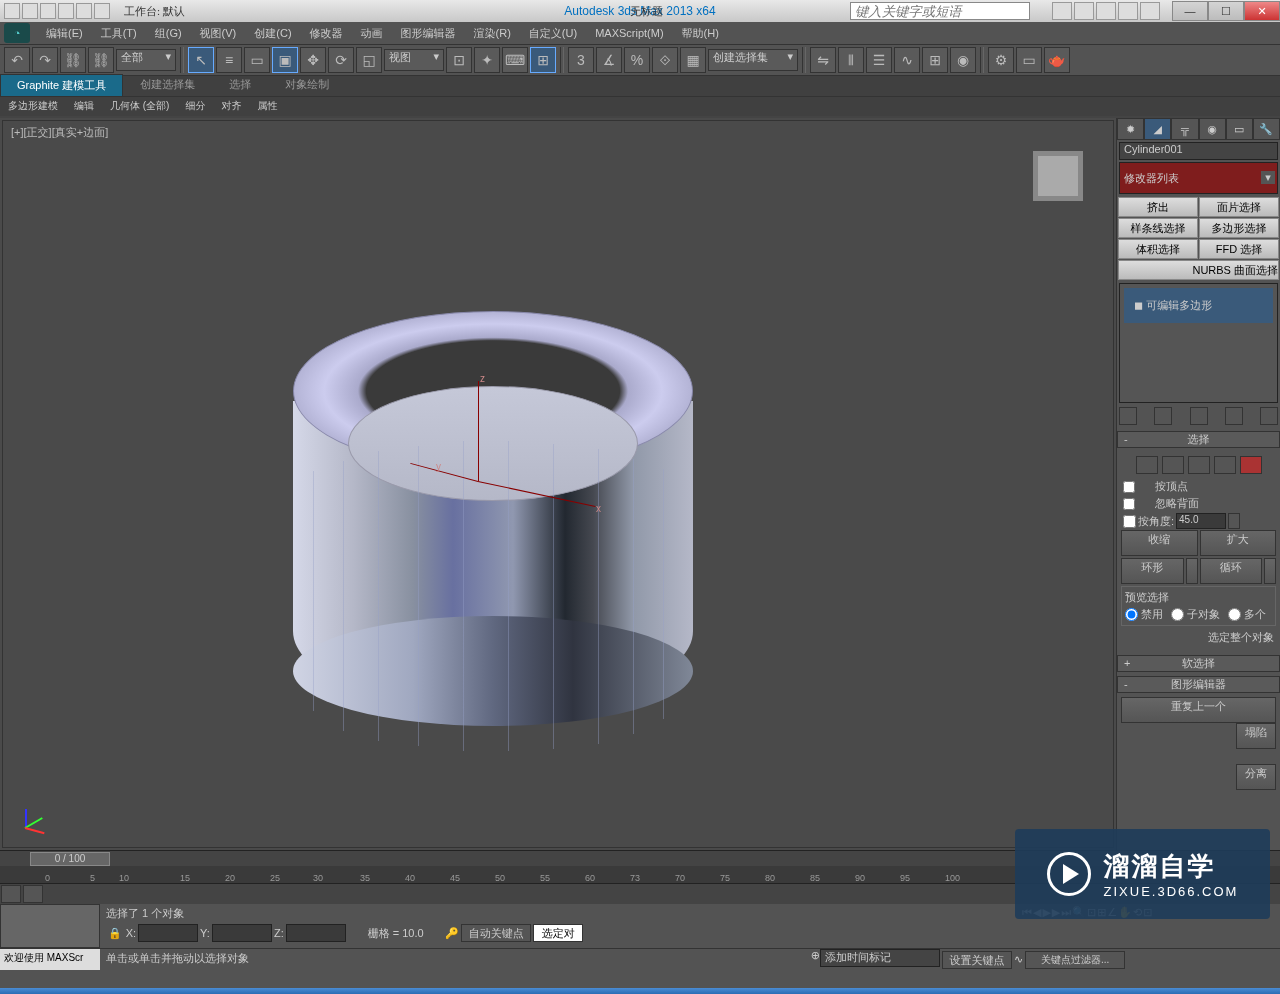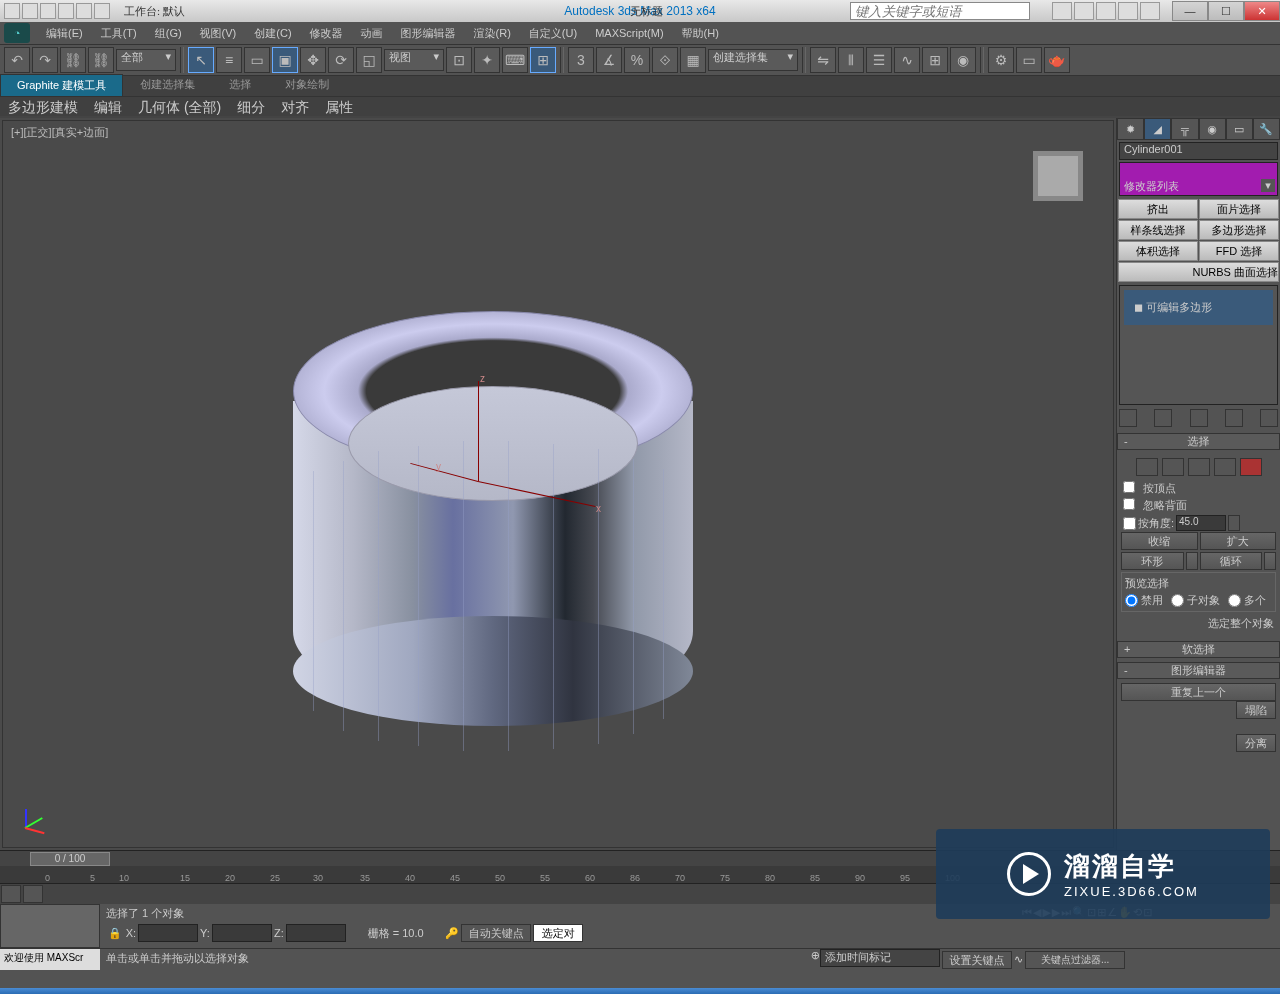--- a/index.html
+++ b/index.html
@@ -30,21 +30,21 @@
 .tb-btn.active { background: #3a5a7a; border-color: #6af; }
 .tb-sep { width: 4px; height: 26px; border-left: 1px solid #333; border-right: 1px solid #666; margin: 0 2px; }
 .tb-dropdown { height: 22px; background: #5a5a5a; border: 1px solid #333; padding: 0 18px 0 4px; color: #ccc; position: relative; }
 .tb-dropdown::after { content: "▾"; position: absolute; right: 4px; }
 
 
 .ribbon-tabs { height: 20px; background: #404040; display: flex; align-items: flex-end; }
 .ribbon-tab { padding: 3px 16px; color: #999; border: 1px solid transparent; font-size: 11px; }
 .ribbon-tab.active { background: #1a6a8a; color: #fff; border: 1px solid #333; border-bottom: none; }
 .ribbon-panel { height: 20px; background: #404040; display: flex; border-top: 1px solid #333; }
-.ribbon-sub { padding: 2px 8px; color: #ccc; font-size: 14px; text-align: right; }
+.ribbon-sub { padding: 2px 8px; color: #ccc; font-size: 10px; text-align: right; }
 
 
 .viewport-container { position: absolute; top: 118px; left: 0; right: 164px; bottom: 144px; background: #4a4a4a; }
 .viewport { position: absolute; inset: 2px; background: #4a4a4a; border: 1px solid #333; }
 .viewport-label { position: absolute; top: 4px; left: 8px; color: #bbb; font-size: 11px; }
 .viewcube-area { position: absolute; top: 20px; right: 20px; width: 70px; height: 70px; }
 .viewcube { width: 50px; height: 50px; margin: 10px auto; background: #888; transform: rotate(0deg); position: relative; }
 .viewcube::before { content: ""; position: absolute; inset: 5px; background: #aaa; }
 .gizmo { position: absolute; bottom: 10px; left: 14px; width: 40px; height: 40px; }
 .gizmo .axis-z { position: absolute; bottom: 8px; left: 8px; width: 2px; height: 20px; background: #33f; }
@@ -68,64 +68,64 @@
 .obj-gizmo .gy { width: 70px; height: 1px; transform: rotate(195deg); transform-origin: left; }
 .obj-gizmo .gzz { width: 1px; height: 100px; top: -100px; }
 .obj-gizmo .lbl { position: absolute; color: #c88; font-size: 10px; }
 
 
 .cmd-panel { position: absolute; top: 118px; right: 0; width: 164px; bottom: 144px; background: #535353; border-left: 1px solid #333; overflow: hidden; }
 .cmd-tabs { display: flex; height: 22px; background: #444; }
 .cmd-tab { flex: 1; border: 1px solid #333; background: #555; display: flex; align-items: center; justify-content: center; }
 .cmd-tab.active { background: #3a5a7a; }
 .cmd-name-field { margin: 2px; height: 18px; background: #444; border: 1px solid #222; padding: 0 4px; color: #ccc; }
-.cmd-mod-list { margin: 2px; height: 18px; background: #a21caf; border: 1px solid #222; padding: 16px 4px; position: relative; }
+.cmd-mod-list { margin: 2px; height: 32px; background: #7f1d1d; border: 1px solid #222; padding: 8px 4px; position: relative; }
 .cmd-mod-list::after { content: "▾"; position: absolute; right: 2px; background: #555; width: 14px; text-align: center; }
 .cmd-btn-grid { display: grid; grid-template-columns: 1fr 1fr; gap: 1px; padding: 1px; }
 .cmd-grid-btn { height: 20px; background: linear-gradient(#ddd,#bbb); border: 1px solid #888; color: #000; text-align: center; line-height: 18px; font-size: 11px; }
 .cmd-grid-btn.wide { grid-column: span 2; }
 .mod-stack { margin: 2px; height: 120px; background: #555; border: 1px solid #222; padding: 4px; }
 .mod-stack-item { color: #ccc; padding: 10px; }
 .mod-stack-item.sel { background: #3a5a7a; }
 .mod-btns { display: flex; gap: 2px; padding: 2px; justify-content: space-between; }
 .mod-btns div { width: 18px; height: 18px; background: #555; border: 1px solid #333; }
 
 .rollout { margin-top: 4px; }
 .rollout-header { height: 17px; background: #5a5a5a; border: 1px solid #333; text-align: center; line-height: 15px; color: #ccc; position: relative; }
 .rollout-header .sign { position: absolute; left: 6px; }
 .rollout-body { padding: 4px; background: #535353; }
 
 .sel-icons { display: flex; gap: 4px; justify-content: center; padding: 4px 0; }
 .sel-icon { width: 22px; height: 18px; border: 1px solid #333; background: #555; }
 .sel-icon.red { background: #a33; }
-.chk-row { display: flex; align-items: flex-start; gap: 8px; padding: 1px 2px; }
+.chk-row { display: flex; align-items: center; gap: 20px; padding: 1px 2px; }
 .chk-row input[type=checkbox] { width: 12px; height: 12px; }
 .spinner-row { display: flex; align-items: center; gap: 2px; padding: 1px 2px; }
 .spinner { width: 50px; height: 16px; background: #3a3a3a; border: 1px solid #222; color: #ccc; padding: 0 2px; font-size: 10px; }
 .spin-btns { width: 12px; height: 16px; background: #555; border: 1px solid #333; }
 .two-btn-row { display: flex; gap: 2px; }
-.two-btn-row > div { flex: 1; height: 18px; background: linear-gradient(#666,#555); border: 1px solid #333; text-align: center; line-height: 16px; font-size: 11px; }
+.two-btn-row > div { flex: 1; height: 26px; background: linear-gradient(#666,#555); border: 1px solid #333; text-align: center; line-height: 16px; font-size: 11px; }
 .grp { border: 1px solid #666; margin: 2px 0; padding: 3px; }
 .grp-title { font-size: 11px; margin-bottom: 2px; }
 .radio-row { display: flex; flex-wrap: wrap; gap: 2px 8px; font-size: 11px; }
 .radio-row label { display: flex; align-items: center; gap: 3px; }
 
 
 .timeline-area { position: absolute; left: 0; right: 0; bottom: 0; height: 144px; background: #535353; }
 .time-slider { height: 16px; background: #444; border-top: 1px solid #222; display: flex; align-items: center; }
 .time-slider .handle { width: 80px; height: 14px; background: #666; border: 1px solid #888; margin-left: 30px; color: #ccc; text-align: center; font-size: 10px; line-height: 12px; }
 .time-ruler { height: 18px; background: #3a3a3a; position: relative; border-bottom: 1px solid #222; }
 .time-ruler .tick { position: absolute; bottom: 0; font-size: 9px; color: #999; }
 .track-bar { height: 20px; background: #444; display: flex; align-items: center; }
 .track-bar .tb-icon { width: 20px; height: 18px; background: #555; border: 1px solid #333; margin: 0 1px; }
 .coord-area { display: flex; align-items: center; gap: 2px; padding: 2px; height: 24px; }
 .coord-field { width: 60px; height: 18px; background: #3a3a3a; border: 1px solid #222; }
 
 
-.watermark { position: absolute; right: 10px; bottom: 75px; width: 334px; height: 90px; background: rgba(30,60,90,0.9); display: flex; align-items: center; justify-content: center; gap: 13px; border-radius: 4px; }
+.watermark { position: absolute; right: 10px; bottom: 75px; width: 255px; height: 90px; background: rgba(30,60,90,0.9); display: flex; align-items: center; justify-content: center; gap: 13px; border-radius: 4px; }
 .watermark .play { width: 44px; height: 44px; border: 3px solid #fff; border-radius: 50%; display: flex; align-items: center; justify-content: center; }
 .watermark .play::after { content: ""; border-left: 16px solid #fff; border-top: 10px solid transparent; border-bottom: 10px solid transparent; margin-left: 4px; }
 .watermark .txt { color: #fff; }
 .watermark .txt .big { font-size: 26px; font-weight: bold; letter-spacing: 2px; }
 .watermark .txt .small { font-size: 13px; letter-spacing: 2px; }
 
 .taskbar { position: absolute; bottom: 0; left: 0; right: 0; height: 6px; background: linear-gradient(#4a8cd4, #2a6cb4); }
 </style>
 </head>
 <body>
@@ -398,21 +398,21 @@
       <span class="tick" style="left:180px">15</span>
     <span class="tick" style="left:225px">20</span>
       <span class="tick" style="left:270px">25</span>
     <span class="tick" style="left:313px">30</span>
       <span class="tick" style="left:360px">35</span>
     <span class="tick" style="left:405px">40</span>
       <span class="tick" style="left:450px">45</span>
     <span class="tick" style="left:495px">50</span>
       <span class="tick" style="left:540px">55</span>
     <span class="tick" style="left:585px">60</span>
-      <span class="tick" style="left:630px">86</span>
+      <span class="tick" style="left:630px">73</span>
     <span class="tick" style="left:675px">70</span>
       <span class="tick" style="left:720px">75</span>
     <span class="tick" style="left:765px">80</span>
       <span class="tick" style="left:810px">85</span>
     <span class="tick" style="left:855px">90</span>
       <span class="tick" style="left:900px">95</span>
     <span class="tick" style="left:945px">100</span>
   </div>
   <div class="track-bar">
     <div class="tb-icon"></div>

